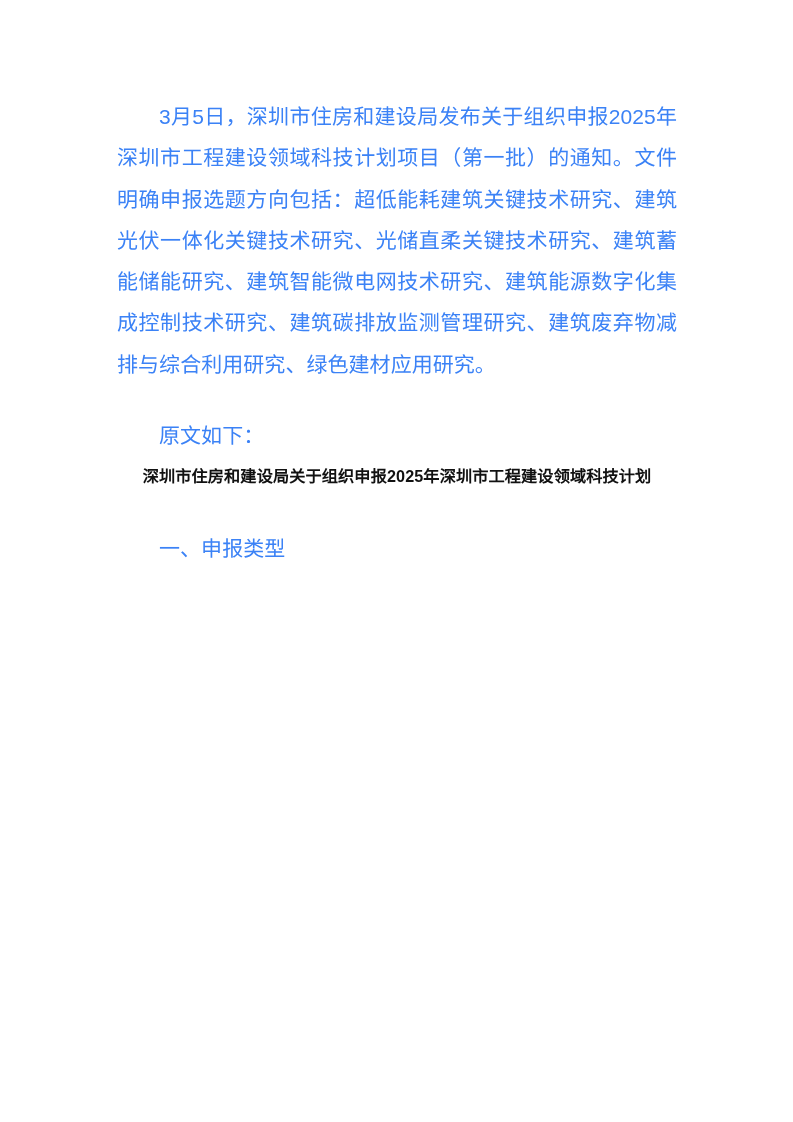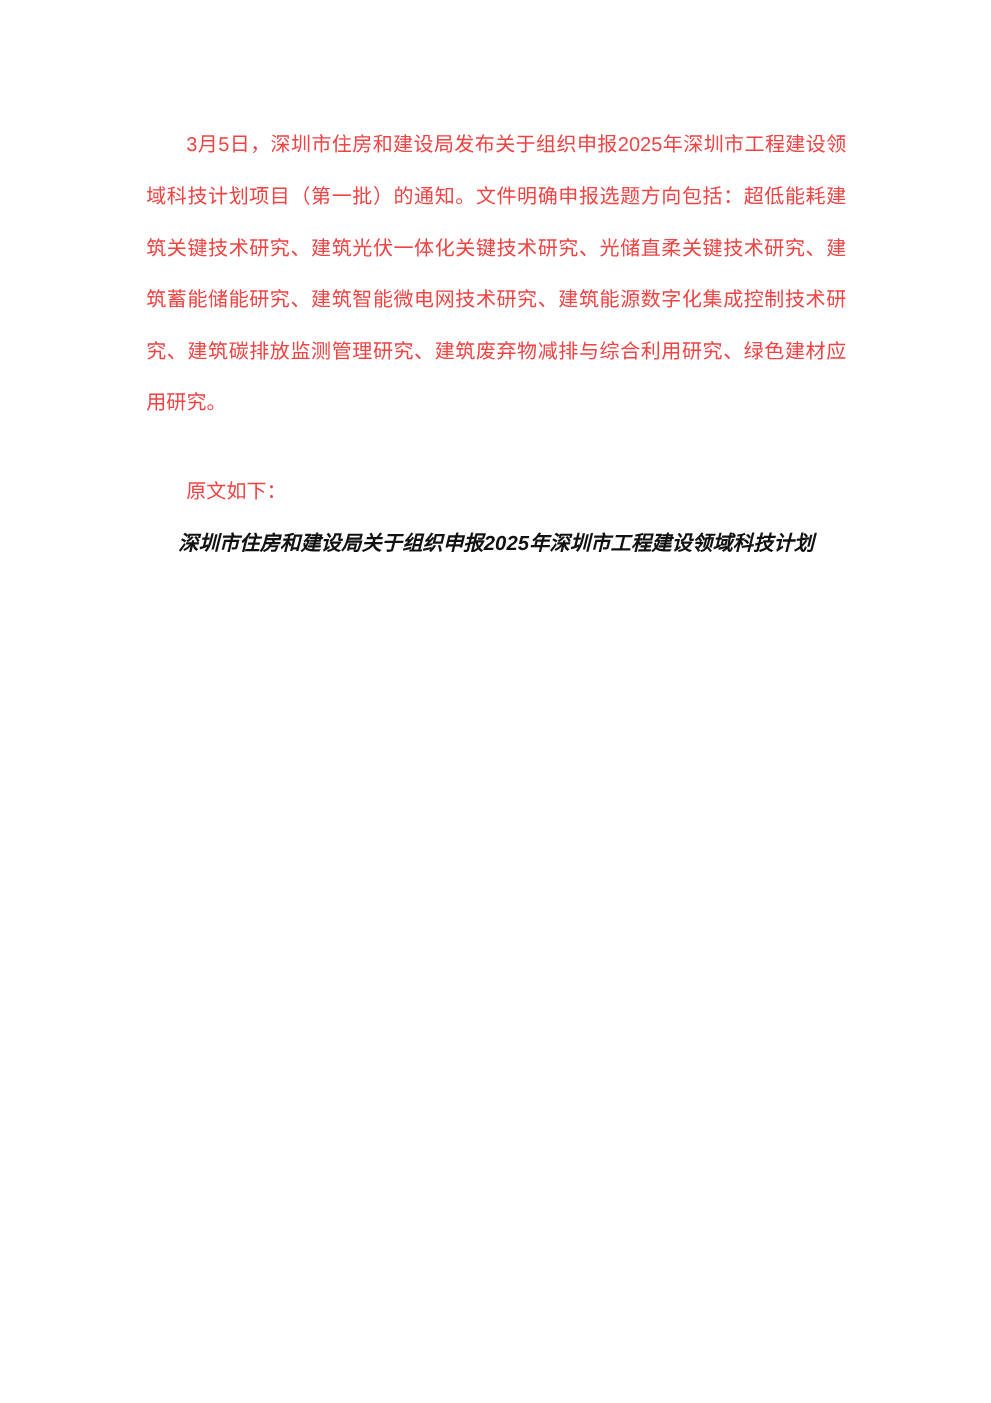--- a/index.html
+++ b/index.html
@@ -21,62 +21,62 @@
     overflow: hidden;
     box-sizing: border-box;
   }
   .content {
     position: absolute;
     left: 117px;
     top: 96px;
     width: 560px;
   }
   .para {
-    font-size: 16px;
+    font-size: 21px;
     line-height: 41.3px;
     text-align: justify;
     text-justify: inter-ideograph;
     letter-spacing: 0.05px;
     margin: 0;
-    color: #ef4444;
+    color: #3b82f6;
   }
   .indent {
     text-indent: 2em;
   }
-  .gap-1 { margin-top: 30px; font-family: Liberation Mono, monospace; }
+  .gap-1 { margin-top: 30px; }
   .gap-2 { margin-top: 35px; }
   .gap-3 { margin-top: 28px; }
   .gap-4 { margin-top: 31px; }
   .gap-5 { margin-top: 30px; }
 
   .doc-title {
     font-size: 16.2px;
     line-height: 41.3px;
     font-weight: bold;
     text-align: center;
     margin: 0;
     color: #111111;
     letter-spacing: 0.1px;
   }
   .doc-title .t-line {
     display: block;
-    font-style: italic;
   }
 </style>
 </head>
 <body>
 
 <div class="page">
   <div class="content">
 
     <p class="para indent">3月5日，深圳市住房和建设局发布关于组织申报2025年深圳市工程建设领域科技计划项目（第一批）的通知。文件明确申报选题方向包括：超低能耗建筑关键技术研究、建筑光伏一体化关键技术研究、光储直柔关键技术研究、建筑蓄能储能研究、建筑智能微电网技术研究、建筑能源数字化集成控制技术研究、建筑碳排放监测管理研究、建筑废弃物减排与综合利用研究、绿色建材应用研究。</p>
 
     <p class="para indent gap-1">原文如下：</p>
 
     <div class="doc-title gap-2">
       <span class="t-line">深圳市住房和建设局关于组织申报2025年深圳市工程建设领域科技计划</span>
     </div>
 
 
 
+    <p class="para indent gap-5">一、申报类型</p>
 
   </div>
 </div>
 
 </body></html>

